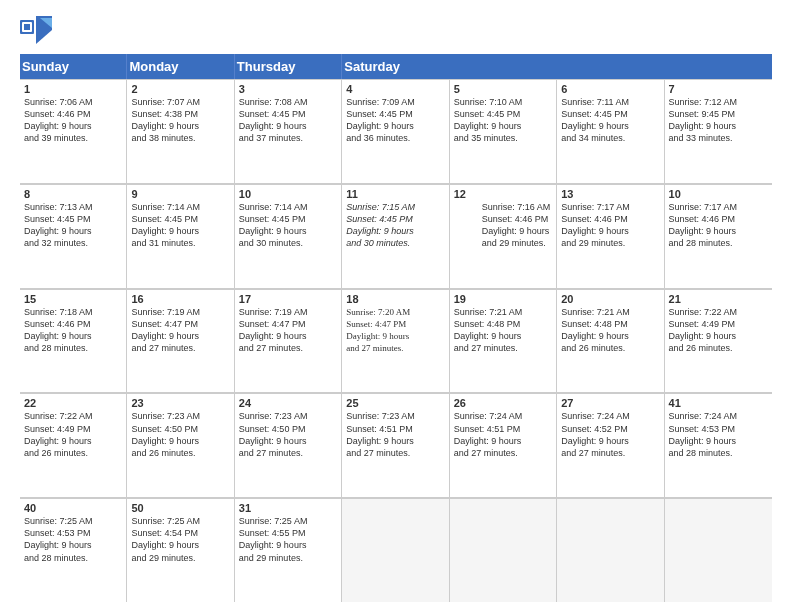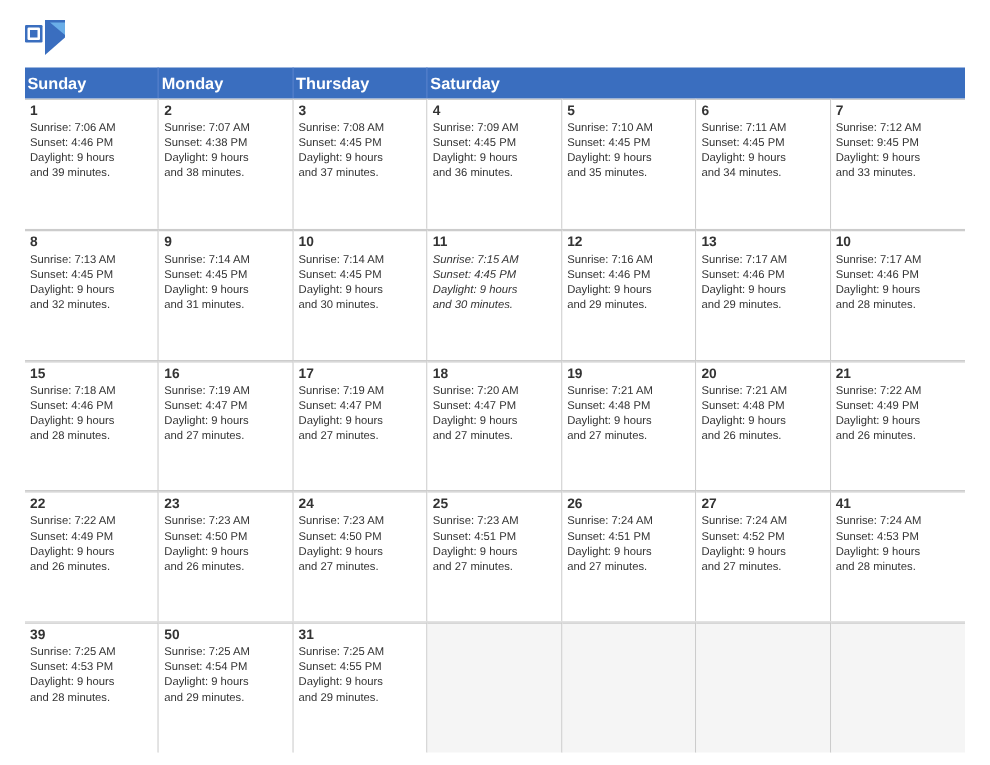--- a/index.html
+++ b/index.html
@@ -204,21 +204,21 @@
           </div>
           <div class="cal-cell">
             <span class="day-num">11</span>
             <div class="cell-text" style="white-space: pre-line; font-style: italic;">Sunrise: 7:15 AM
 Sunset: 4:45 PM
 Daylight: 9 hours
 and 30 minutes.</div>
           </div>
           <div class="cal-cell">
             <span class="day-num">12</span>
-            <div class="cell-text" style="white-space: pre-line;">Sunrise: 7:16 AM
+            <div class="cell-text" style="white-space: pre-line; margin-left: 28px;">Sunrise: 7:16 AM
 Sunset: 4:46 PM
 Daylight: 9 hours
 and 29 minutes.</div>
           </div>
           <div class="cal-cell">
             <span class="day-num">13</span>
             <div class="cell-text" style="white-space: pre-line;">Sunrise: 7:17 AM
 Sunset: 4:46 PM
 Daylight: 9 hours
 and 29 minutes.</div>
@@ -248,21 +248,21 @@
           </div>
           <div class="cal-cell">
             <span class="day-num">17</span>
             <div class="cell-text" style="white-space: pre-line;">Sunrise: 7:19 AM
 Sunset: 4:47 PM
 Daylight: 9 hours
 and 27 minutes.</div>
           </div>
           <div class="cal-cell">
             <span class="day-num">18</span>
-            <div class="cell-text" style="white-space: pre-line;">Sunrise: 7:20 AM
+            <div class="cell-text" style="white-space: pre-line; font-family: Liberation Serif, serif;">Sunrise: 7:20 AM
 Sunset: 4:47 PM
 Daylight: 9 hours
 and 27 minutes.</div>
           </div>
           <div class="cal-cell">
             <span class="day-num">19</span>
             <div class="cell-text" style="white-space: pre-line;">Sunrise: 7:21 AM
 Sunset: 4:48 PM
 Daylight: 9 hours
 and 27 minutes.</div>
@@ -328,21 +328,21 @@
           <div class="cal-cell">
             <span class="day-num">41</span>
             <div class="cell-text" style="white-space: pre-line;">Sunrise: 7:24 AM
 Sunset: 4:53 PM
 Daylight: 9 hours
 and 28 minutes.</div>
           </div>
         </div>
         <div class="cal-week">
           <div class="cal-cell">
-            <span class="day-num">39</span>
+            <span class="day-num">40</span>
             <div class="cell-text" style="white-space: pre-line;">Sunrise: 7:25 AM
 Sunset: 4:53 PM
 Daylight: 9 hours
 and 28 minutes.</div>
           </div>
           <div class="cal-cell">
             <span class="day-num">50</span>
             <div class="cell-text" style="white-space: pre-line;">Sunrise: 7:25 AM
 Sunset: 4:54 PM
 Daylight: 9 hours

